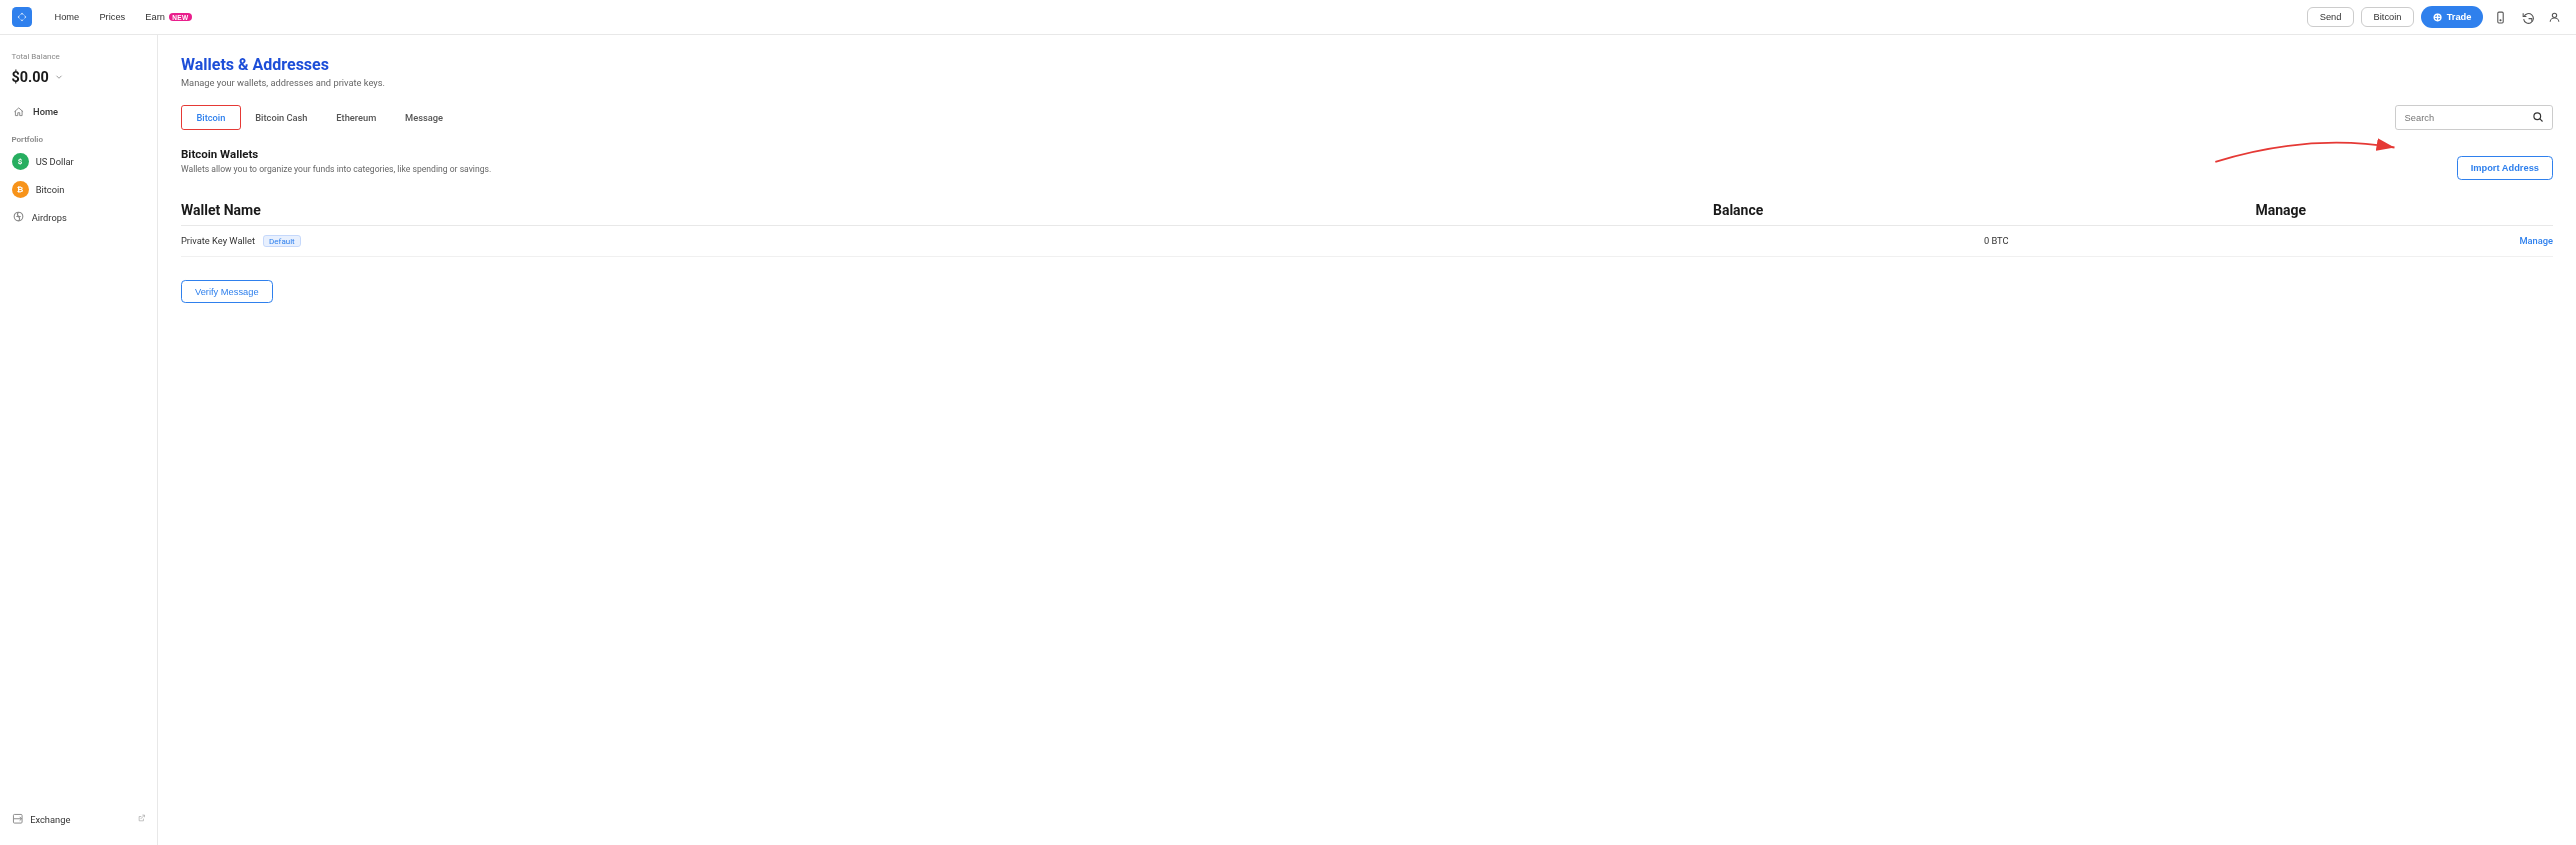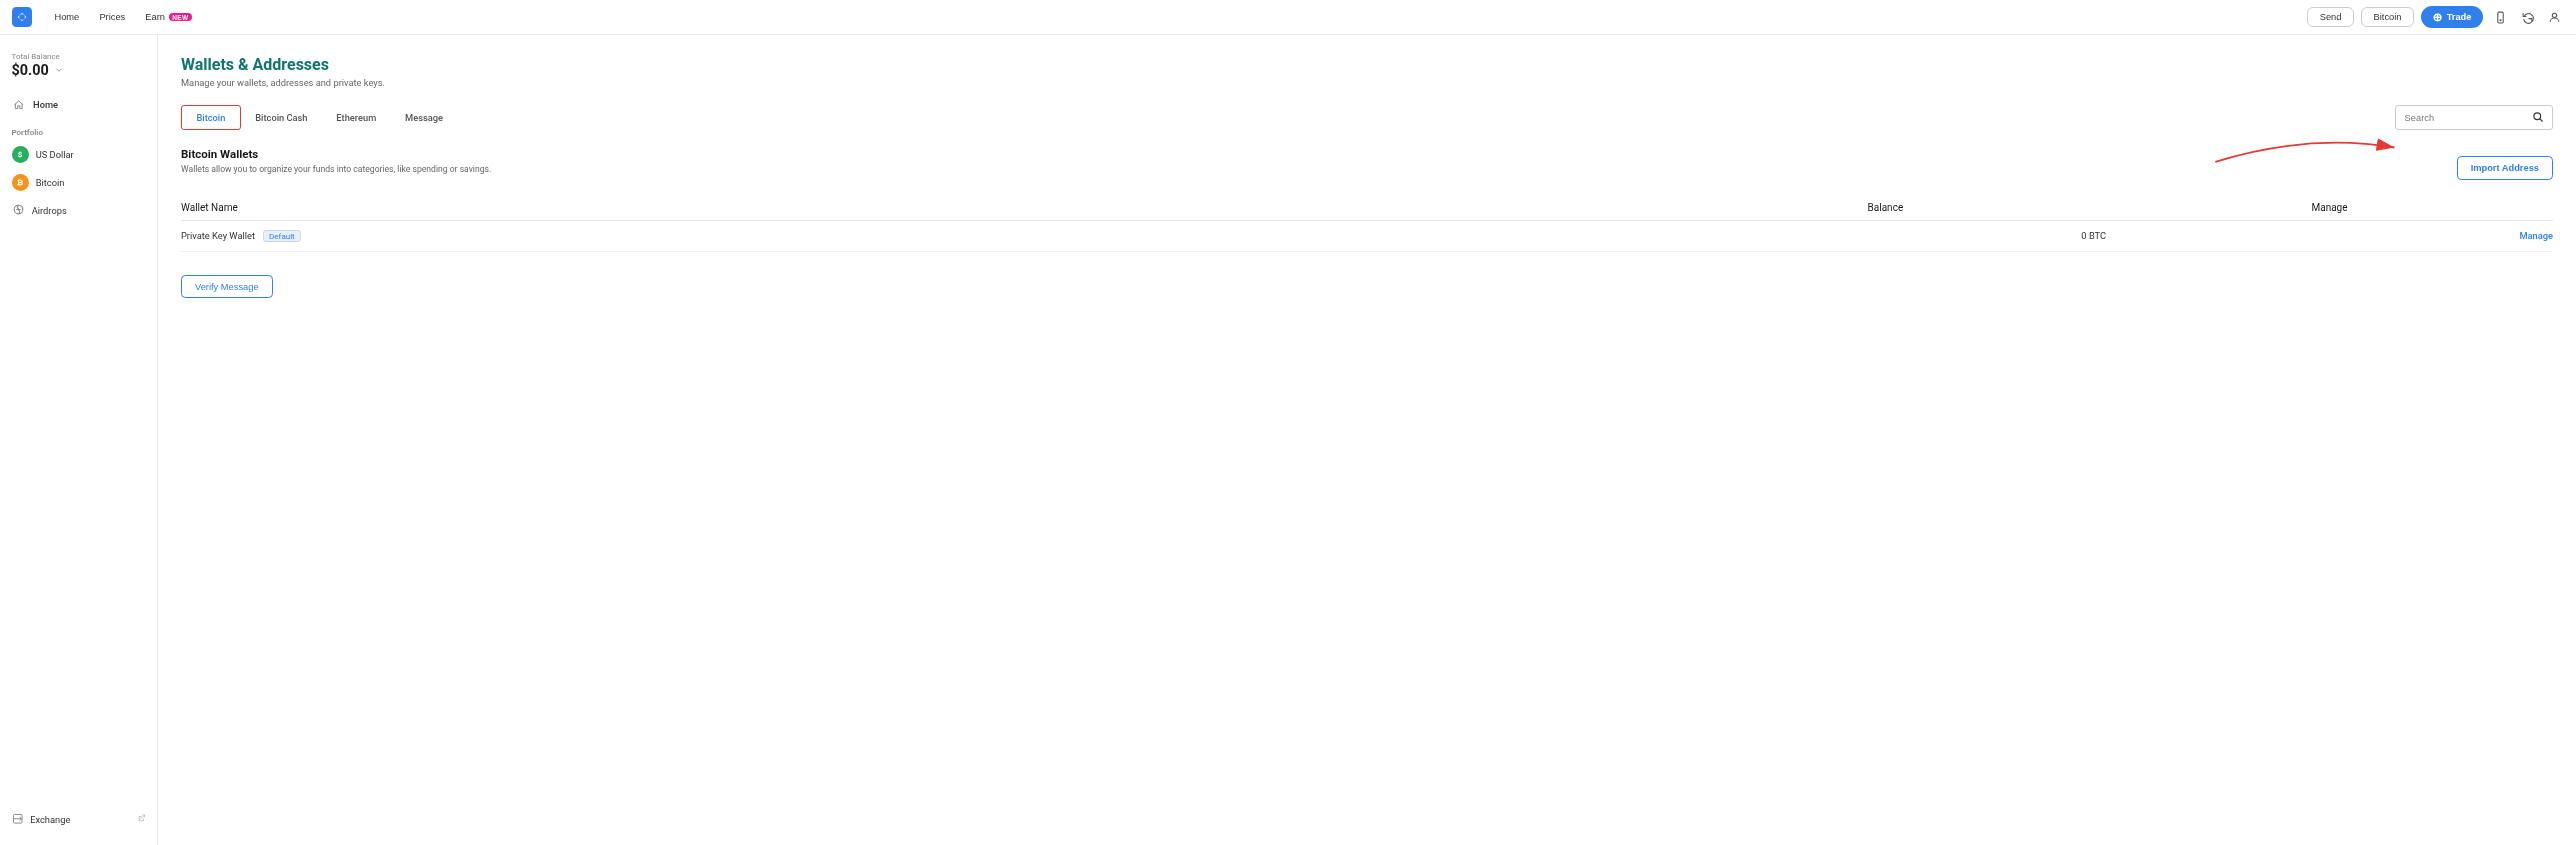--- a/index.html
+++ b/index.html
@@ -40,21 +40,21 @@
 
     
     .layout { display: flex; margin-top: 35px; min-height: calc(100vh - 35px); }
 
     
     .sidebar {
       width: 158px; min-width: 158px; border-right: 0.7px solid #e8e8e8;
       padding: 11.5px 0; display: flex; flex-direction: column;
     }
     .sidebar-balance { padding: 5.8px 11.5px 11.5px 11.5px; }
-    .sidebar-balance-label { font-size: 8px; color: #888; margin-bottom: 0; }
+    .sidebar-balance-label { font-size: 8px; color: #888; margin-bottom: 7px; }
     .sidebar-balance-amount { font-size: 14.4px; font-weight: 700; color: #1a1a1a; }
     .sidebar-balance-row { display: flex; align-items: center; gap: 4.3px; }
     .chevron-btn { background: none; border: none; cursor: pointer; color: #888; padding: 1.4px; border-radius: 2.9px; }
 
     .sidebar-nav-item {
       display: flex; align-items: center; gap: 7.2px; padding: 7.2px 11.5px;
       cursor: pointer; color: #333; font-size: 9.3px; font-weight: 500;
     }
     .sidebar-nav-item .nav-icon { width: 14.4px; height: 14.4px; display: flex; align-items: center; justify-content: center; flex-shrink: 0; }
 
@@ -73,21 +73,21 @@
 
     .sidebar-bottom { margin-top: auto; }
     .sidebar-exchange-item {
       display: flex; align-items: center; gap: 7.2px; padding: 7.2px 11.5px;
       cursor: pointer; color: #333; font-size: 9.3px;
     }
 
     
     .main { flex: 1; padding: 20px 23px; }
 
-    .page-title { font-size: 16px; font-weight: 700; color: #0f766e; margin-bottom: 2.9px; }
+    .page-title { font-size: 16px; font-weight: 700; color: #1d4ed8; margin-bottom: 2.9px; }
     .page-subtitle { font-size: 9.3px; color: #666; margin-bottom: 17px; }
 
     
     .tabs-row { display: flex; align-items: center; margin-bottom: 17px; }
     .tab-item {
       padding: 5.8px 14.4px; font-size: 9.3px; cursor: pointer; border-radius: 2.9px;
       color: #555; font-weight: 500; position: relative;
     }
     .tab-item.active {
       color: #2f80ed; border: 1.4px solid #e53935; background: #fff;
@@ -112,21 +112,21 @@
     .import-btn {
       padding: 5.8px 13px; border: 1.1px solid #2f80ed; border-radius: 4.3px;
       background: #fff; color: #2f80ed; font-size: 9.3px; font-weight: 600; cursor: pointer;
       white-space: nowrap;
     }
     .import-area { display: flex; flex-direction: column; align-items: flex-end; gap: 2.9px; }
 
     
     .wallet-table { width: 100%; border-collapse: collapse; margin-bottom: 23px; }
     .wallet-table th {
-      text-align: left; padding: 7.2px 0; font-size: 10px; color: #1a1a1a; font-weight: 400;
+      text-align: left; padding: 7.2px 0; font-size: 14px; color: #1a1a1a; font-weight: 700;
       border-bottom: 0.7px solid #e8e8e8;
     }
     .wallet-table th.right { text-align: center; }
     .wallet-table td {
       padding: 8.6px 0; font-size: 9.3px; color: #333; border-bottom: 0.7px solid #f0f0f0;
     }
     .wallet-table td.right { text-align: right; }
     .default-badge {
       display: inline-block; background: #e8f0fe; color: #2f80ed;
       border: 0.7px solid #c5d8fb; border-radius: 2.9px; font-size: 8px; padding: 0.7px 5px; margin-left: 5.8px;

